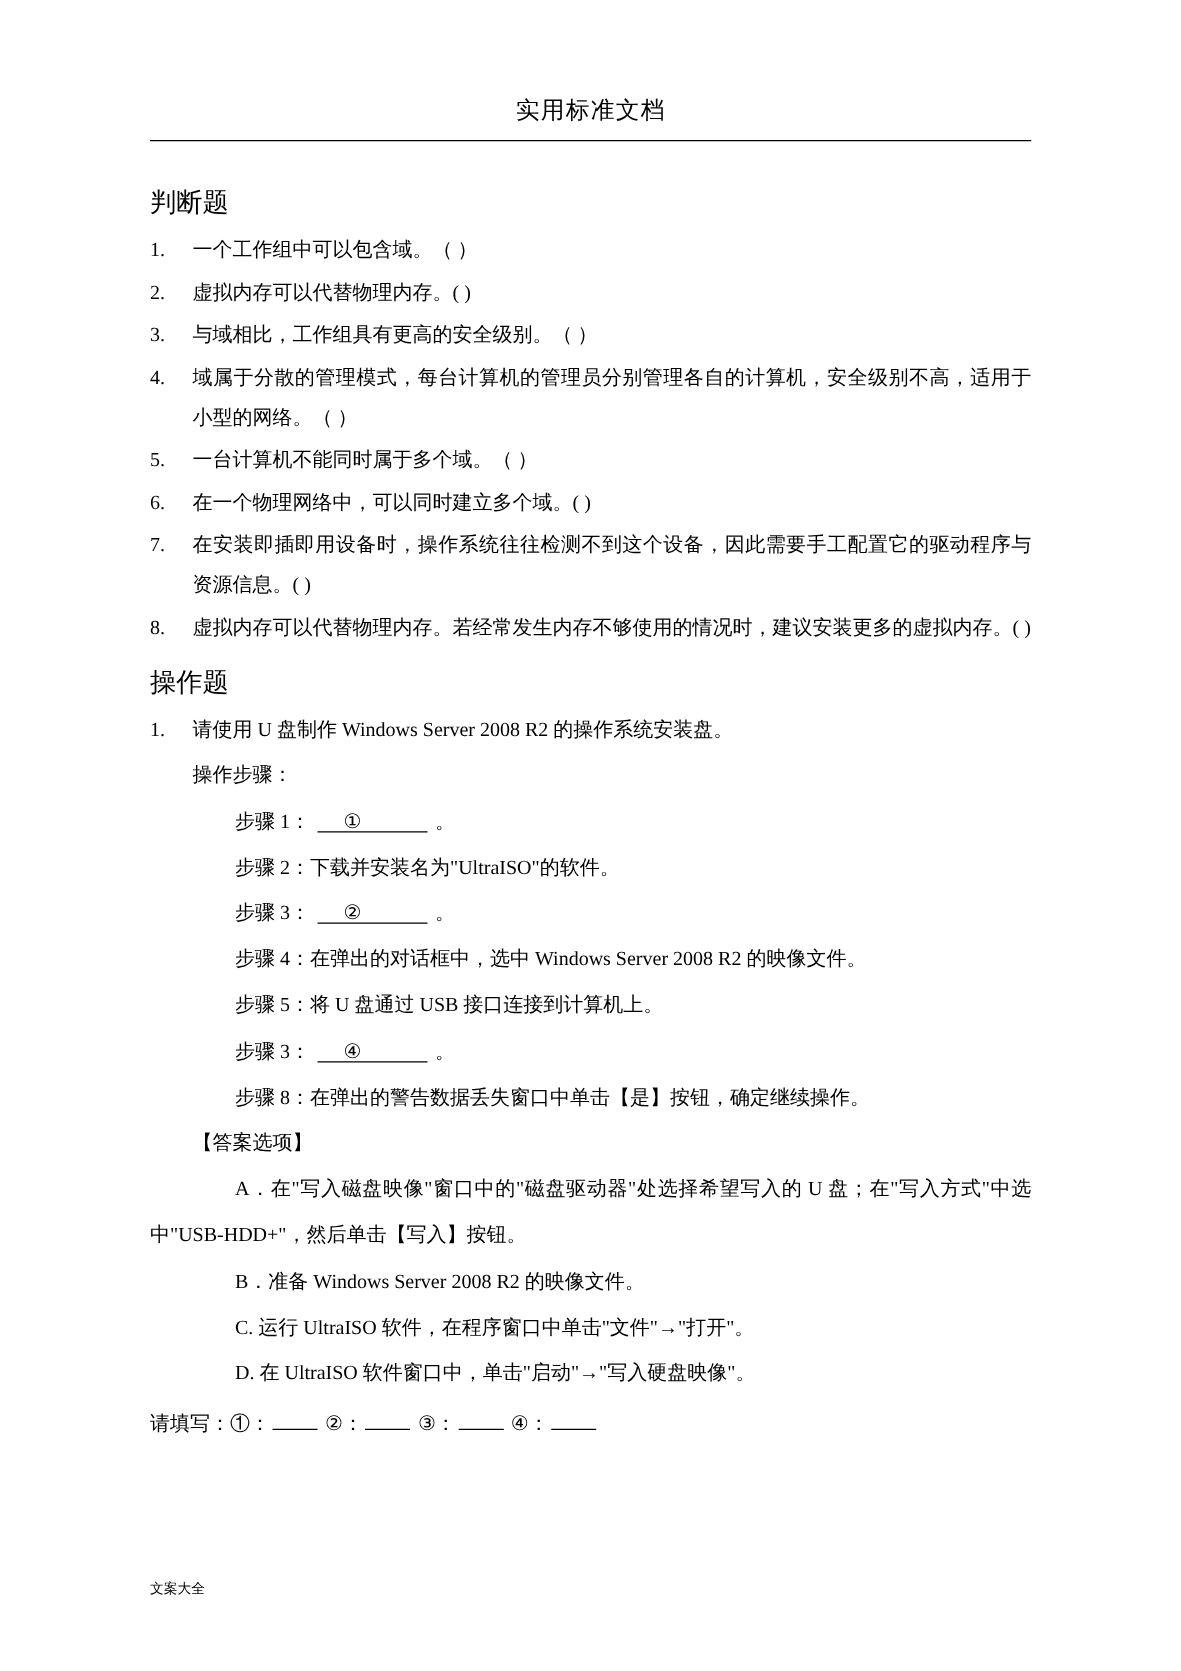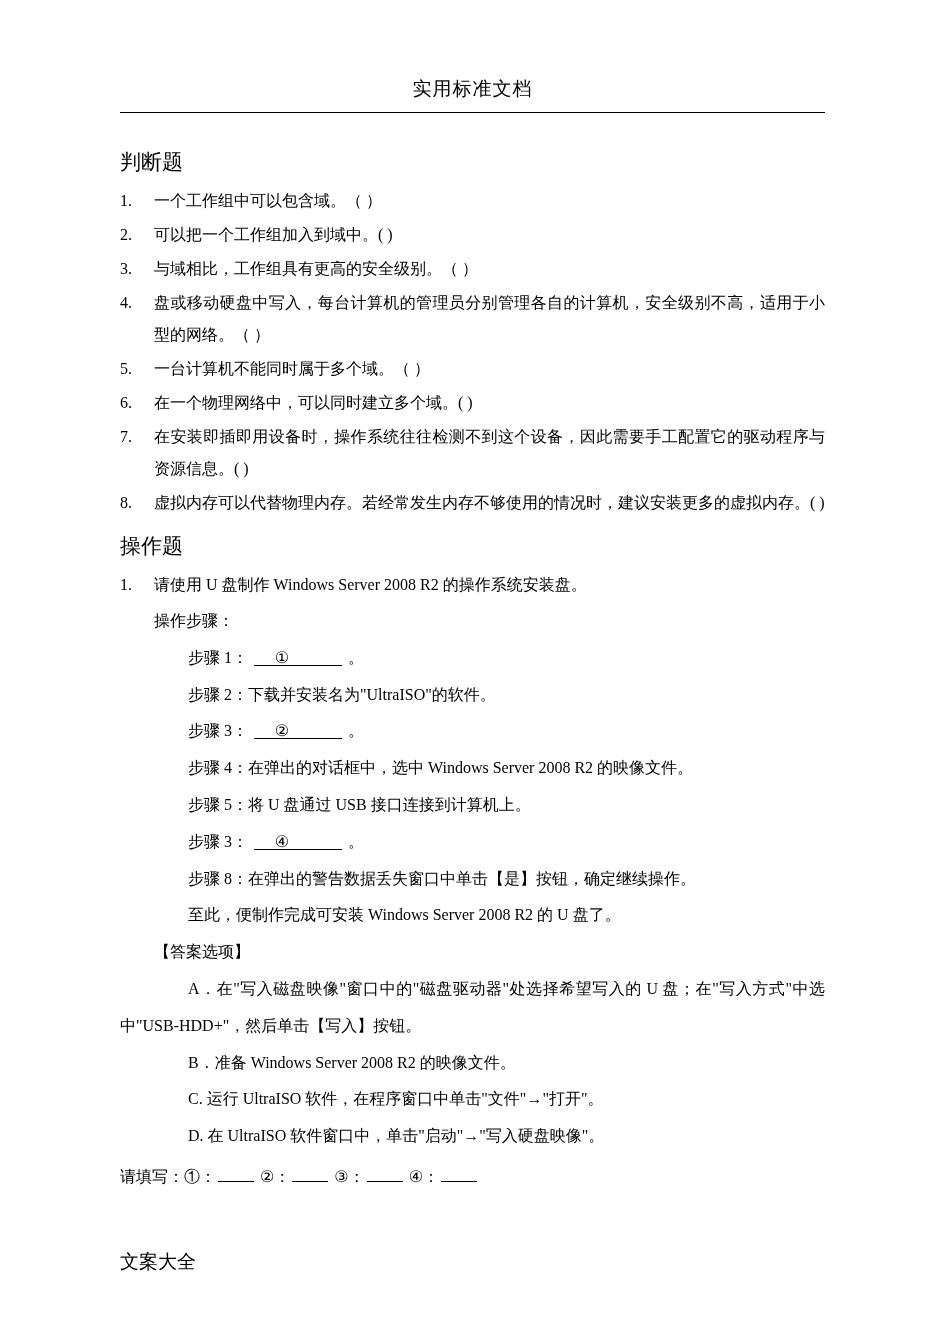--- a/index.html
+++ b/index.html
@@ -99,51 +99,50 @@
       text-indent: 0;
     }
     .opt-line-wrap {
       line-height: 2.3;
       text-align: justify;
     }
     .footer {
       position: absolute;
       bottom: 55px;
       left: 120px;
-      font-size: 19px;
-      font-family: Liberation Mono, monospace;
+      font-size: 11px;
     }
     .circle {
       display: inline-block;
     }
   </style>
 </head>
 <body>
 
 <div class="page">
 
   <div class="header-title">实用标准文档</div>
 
   <div class="section-title">判断题</div>
 
   <div class="list-item">
     <span class="list-num">1.</span>
     <span class="list-text">一个工作组中可以包含域。（    ）</span>
   </div>
   <div class="list-item">
     <span class="list-num">2.</span>
-    <span class="list-text">可以把一个工作组加入到域中。(    )</span>
+    <span class="list-text">虚拟内存可以代替物理内存。(    )</span>
   </div>
   <div class="list-item">
     <span class="list-num">3.</span>
     <span class="list-text">与域相比，工作组具有更高的安全级别。（    ）</span>
   </div>
   <div class="list-item">
     <span class="list-num">4.</span>
-    <span class="list-text">盘或移动硬盘中写入，每台计算机的管理员分别管理各自的计算机，安全级别不高，适用于小型的网络。（    ）</span>
+    <span class="list-text">域属于分散的管理模式，每台计算机的管理员分别管理各自的计算机，安全级别不高，适用于小型的网络。（    ）</span>
   </div>
   <div class="list-item">
     <span class="list-num">5.</span>
     <span class="list-text">一台计算机不能同时属于多个域。（     ）</span>
   </div>
   <div class="list-item">
     <span class="list-num">6.</span>
     <span class="list-text">在一个物理网络中，可以同时建立多个域。(    )</span>
   </div>
   <div class="list-item">
@@ -184,21 +183,20 @@
 
   <div class="step-line">
     <span>步骤 3：</span>
     <span class="blank"><span class="circle">④</span>&nbsp;&nbsp;&nbsp;&nbsp;&nbsp;&nbsp;&nbsp;&nbsp;</span>
     <span>。</span>
   </div>
 
   <div class="step-line">步骤 8：在弹出的警告数据丢失窗口中单击【是】按钮，确定继续操作。</div>
 
 
-  <div class="para">至此，便制作完成可安装 Windows Server 2008 R2 的 U 盘了。</div>
 
   <div class="answer-title">【答案选项】</div>
 
   <div class="opt-line-wrap" style="text-indent:68px;">A．在"写入磁盘映像"窗口中的"磁盘驱动器"处选择希望写入的 U 盘；在"写入方式"中选中"USB-HDD+"，然后单击【写入】按钮。</div>
   <div class="opt-line">B．准备 Windows Server 2008 R2 的映像文件。</div>
   <div class="opt-line">C. 运行 UltraISO 软件，在程序窗口中单击"文件"→"打开"。</div>
   <div class="opt-line">D. 在 UltraISO 软件窗口中，单击"启动"→"写入硬盘映像"。</div>
 
   <div class="para-noindent" style="margin-top:4px;">
     <span>请填写：①：</span><span class="blank-sm"></span>

